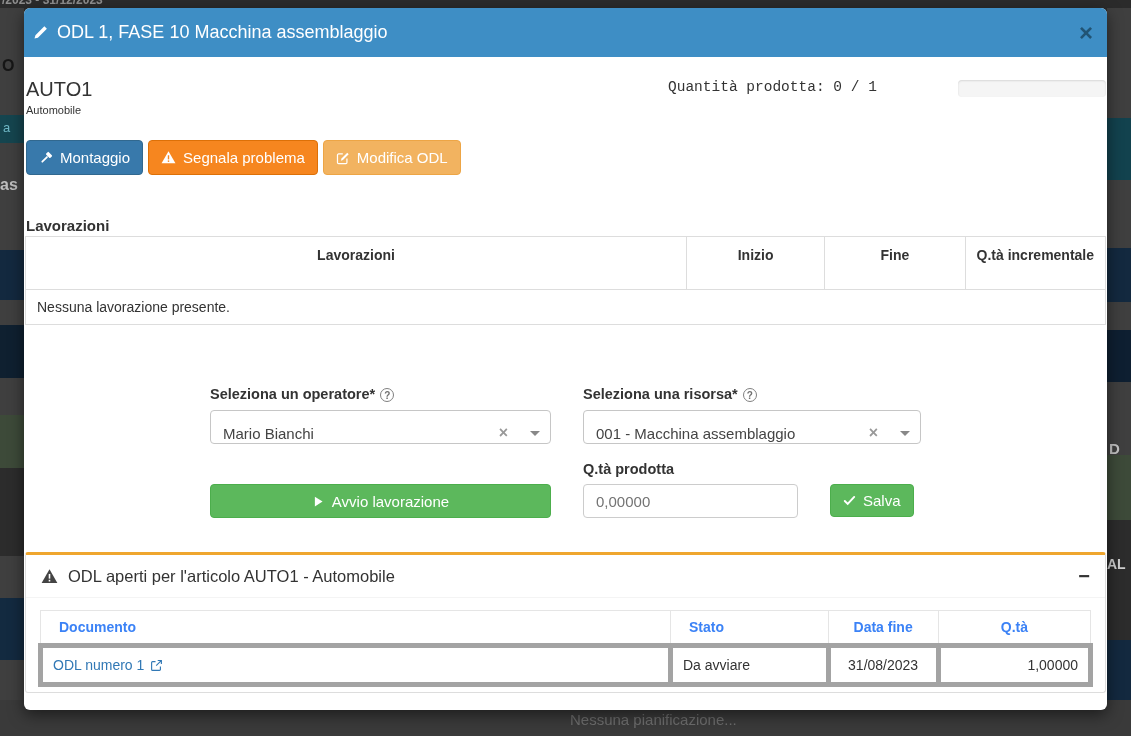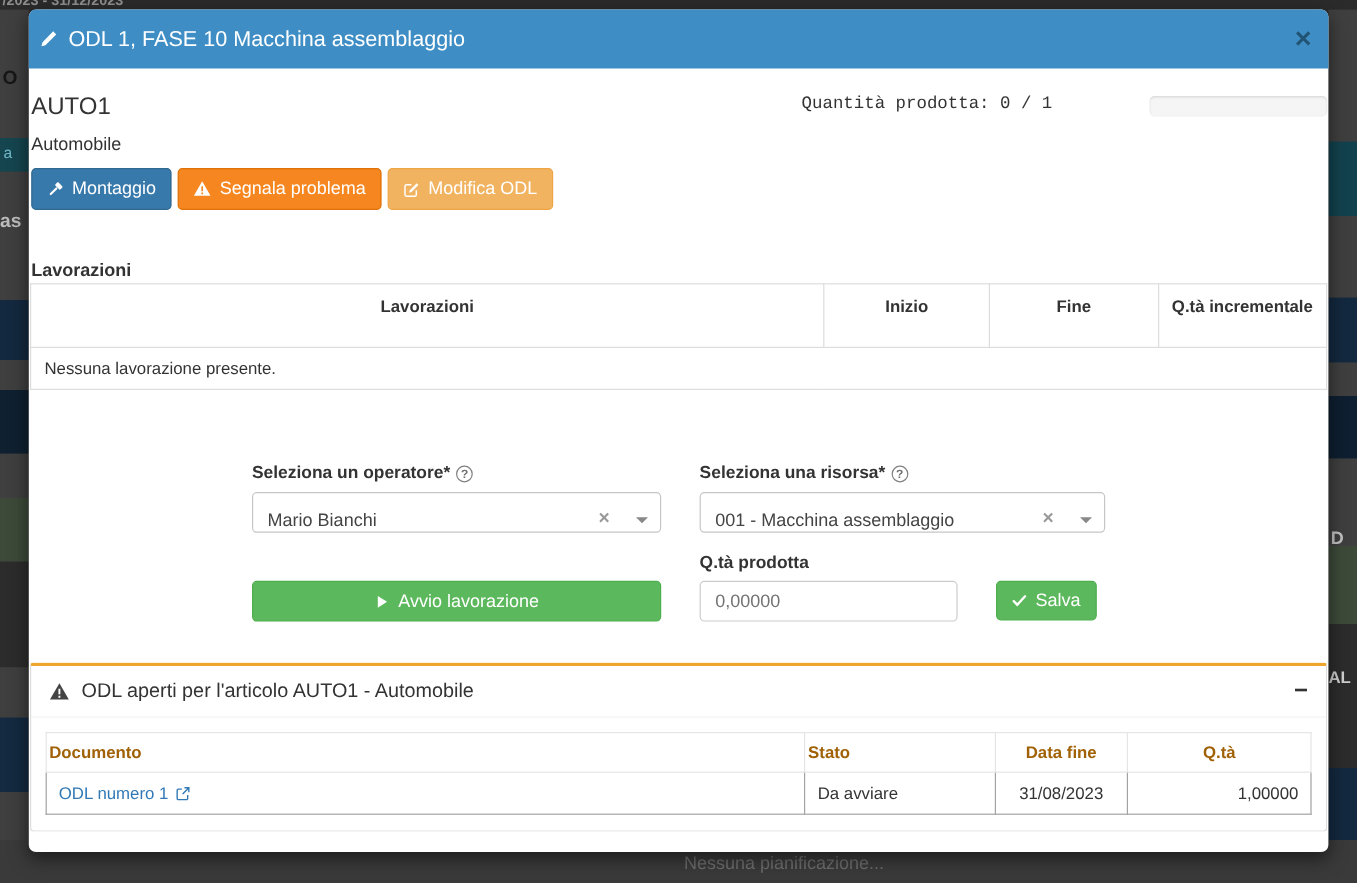--- a/index.html
+++ b/index.html
@@ -21,21 +21,21 @@
            border-radius:6px; box-shadow:0 5px 15px rgba(0,0,0,.5); z-index:10; }
   .modal-header { position:absolute; top:0; left:0; right:0; height:49px; background:var(--header_blue,#3e8ec5);
                   border-radius:6px 6px 0 0; display:flex; align-items:center; padding:0 14px 0 9px; }
   .modal-title { color:#fff; font-size:18px; display:flex; align-items:center; gap:9px; }
   .icon { display:inline-flex; flex:none; }
   .close-btn { margin-left:auto; background:none; border:none; cursor:pointer; font-size:24px; line-height:1;
                font-weight:bold; color:#1d4a66; opacity:.85; }
 
   .article { position:absolute; left:2px; top:70px; }
   .article-code { font-size:20px; font-weight:400; color:#333; }
-  .article-desc { font-size:15px; color:#333; margin-top:11px; }
+  .article-desc { font-size:11px; color:#333; margin-top:3px; }
   .qty-label { position:absolute; left:644px; top:71px; font-size:14.5px; color:#333;font-family:Liberation Mono, monospace; }
   .progress { position:absolute; left:934px; top:72px; width:148px; height:17px; background:#f5f5f5;
               border-radius:4px; box-shadow:inset 0 1px 2px rgba(0,0,0,.12); overflow:hidden; }
   .progress-fill { height:100%; background:var(--header_blue,#3e8ec5); width:0; }
 
   .btn-row { position:absolute; left:2px; top:132px; display:flex; gap:5px; }
   .btn { display:inline-flex; align-items:center; gap:7px; height:35px; padding:0 12px; border-radius:4px;
          font-size:15px; color:#fff; border:1px solid transparent; cursor:pointer; font-family:inherit; white-space:nowrap; }
   .btn-blue   { background:var(--btn_blue,#3879ab); border-color:#31688f; }
   .btn-orange { background:var(--btn_orange,#f6861f); border-color:#dd7007; }
@@ -68,22 +68,22 @@
   .avvio-btn { position:absolute; left:186px; top:98px; width:341px; height:34px; justify-content:center; font-size:15px; }
 
   .panel { position:absolute; left:1px; top:544px; width:1081px; height:141px; border:1px solid #ddd;
            border-top:3px solid var(--panel_accent,#efa62f); border-radius:3px; background:#fff; }
   .panel-header { height:43px; display:flex; align-items:center; gap:10px; padding:0 15px; font-size:16.5px;
                   color:#333; border-bottom:1px solid #f4f4f4; }
   .collapse-btn { margin-left:auto; background:none; border:none; cursor:pointer; font-size:20px; font-weight:bold;
                   color:#333; line-height:1; }
   .panel-body { padding:12px; }
   .odl-table { width:100%; border-collapse:collapse; }
-  .odl-table th { border:1px solid #e5e5e5; font-size:14px; font-weight:bold; text-align:left; padding:8px 2px; color:#a16207; }
-  .odl-table td { border:1px solid #a3a3a3; font-size:14px; padding:9px 10px; color:#333; }
+  .odl-table th { border:1px solid #e5e5e5; font-size:14px; font-weight:bold; text-align:left; padding:8px 18px; color:#3b82f6; }
+  .odl-table td { border:5px solid #a3a3a3; font-size:14px; padding:9px 10px; color:#333; }
   .odl-table .c { text-align:center; } .odl-table .r { text-align:right; }
   .col-doc { width:60%; } .col-stato { width:15%; } .col-datafine { width:10.5%;border-radius:8px; } .col-q { width:14.5%; }
   .doc-link { color:var(--link_blue,#3178b5); text-decoration:none; display:inline-flex; align-items:center; gap:6px;
               font-size:14px; cursor:pointer; }
 </style>
 </head>
 <body>
 
 <div class="bg-topbar">
   <span>/2023 - 31/12/2023</span>

